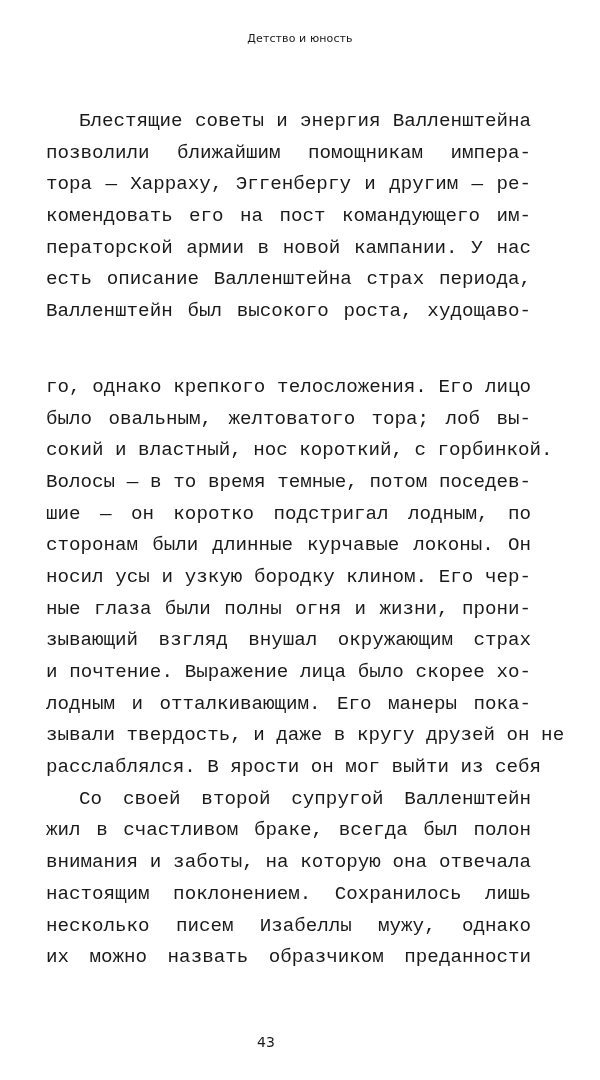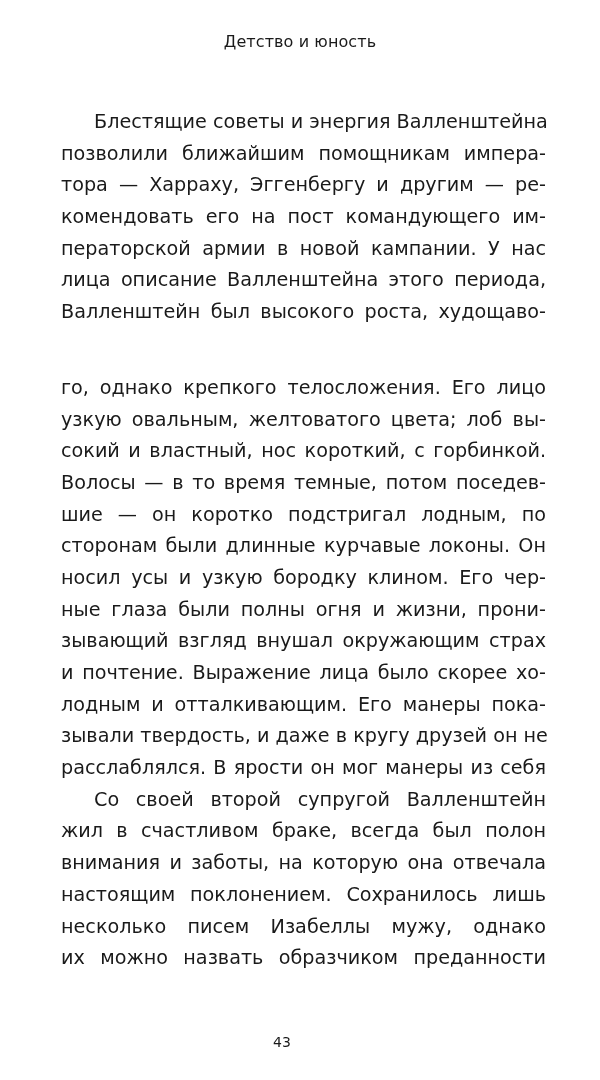--- a/index.html
+++ b/index.html
@@ -1,53 +1,53 @@
 <!DOCTYPE html>
 <html><head>
 <meta charset="utf-8">
 <style>
   html, body { margin: 0; padding: 0; background: #ffffff; }
   body { width: 600px; height: 1080px; position: relative; overflow: hidden;
          font-family: "DejaVu Sans", sans-serif; color: #1a1a1a; }
   .running-head { position: absolute; top: 32px; left: 0; width: 600px; text-align: center;
-                  font-size: 16px; letter-spacing: 0.1px; }
-  .body-text { position: absolute; top: 106px; left: 61px; width: 485px; }
+                  font-size: 11px; letter-spacing: 0.1px; }
+  .body-text { position: absolute; top: 106px; left: 46px; width: 485px; font-family: Liberation Mono, monospace; }
   .line { display: block; height: 31.7px; line-height: 31.7px; font-size: 19.2px;
           white-space: nowrap; text-align: justify; text-align-last: justify; }
   .line.last { text-align-last: left; }
   .line.indent { padding-left: 33px; }
-  .folio { position: absolute; top: 1034px; left: 16px; width: 532px; text-align: center; font-size: 14px; }
+  .folio { position: absolute; top: 1034px; left: 0; width: 532px; text-align: center; font-size: 14px; }
 </style>
 </head>
 <body>
 
 <div class="running-head">Детство и юность</div>
 
 <div class="body-text">
   <div>
     <span class="line indent" style="white-space: nowrap;">Блестящие советы и энергия Валленштейна</span>
     <span class="line" style="white-space: nowrap;">позволили ближайшим помощникам импера-</span>
     <span class="line" style="white-space: nowrap;">тора — Харраху, Эггенбергу и другим — ре-</span>
     <span class="line" style="white-space: nowrap;">комендовать его на пост командующего им-</span>
     <span class="line" style="white-space: nowrap;">ператорской армии в новой кампании. У нас</span>
-    <span class="line" style="white-space: nowrap;">лица описание Валленштейна этого периода,</span>
+    <span class="line" style="white-space: nowrap;">есть описание Валленштейна страх периода,</span>
     <span class="line" style="white-space: nowrap;">Валленштейн был высокого роста, худощаво-</span>
     <span class="line" style="white-space: nowrap; margin-top: 44px;">го, однако крепкого телосложения. Его лицо</span>
-    <span class="line" style="white-space: nowrap;">узкую овальным, желтоватого цвета; лоб вы-</span>
+    <span class="line" style="white-space: nowrap;">было овальным, желтоватого тора; лоб вы-</span>
     <span class="line" style="white-space: nowrap;">сокий и властный, нос короткий, с горбинкой.</span>
     <span class="line" style="white-space: nowrap;">Волосы — в то время темные, потом поседев-</span>
     <span class="line" style="white-space: nowrap;">шие — он коротко подстригал лодным, по</span>
     <span class="line" style="white-space: nowrap;">сторонам были длинные курчавые локоны. Он</span>
     <span class="line" style="white-space: nowrap;">носил усы и узкую бородку клином. Его чер-</span>
     <span class="line" style="white-space: nowrap;">ные глаза были полны огня и жизни, прони-</span>
     <span class="line" style="white-space: nowrap;">зывающий взгляд внушал окружающим страх</span>
     <span class="line" style="white-space: nowrap;">и почтение. Выражение лица было скорее хо-</span>
     <span class="line" style="white-space: nowrap;">лодным и отталкивающим. Его манеры пока-</span>
     <span class="line" style="white-space: nowrap;">зывали твердость, и даже в кругу друзей он не</span>
-    <span class="line" style="white-space: nowrap;">расслаблялся. В ярости он мог манеры из себя</span>
+    <span class="line" style="white-space: nowrap;">расслаблялся. В ярости он мог выйти из себя</span>
   </div>
   <div>
     <span class="line indent" style="white-space: nowrap;">Со своей второй супругой Валленштейн</span>
     <span class="line" style="white-space: nowrap;">жил в счастливом браке, всегда был полон</span>
     <span class="line" style="white-space: nowrap;">внимания и заботы, на которую она отвечала</span>
     <span class="line" style="white-space: nowrap;">настоящим поклонением. Сохранилось лишь</span>
     <span class="line" style="white-space: nowrap;">несколько писем Изабеллы мужу, однако</span>
     <span class="line" style="white-space: nowrap;">их можно назвать образчиком преданности</span>
   </div>
 </div>

